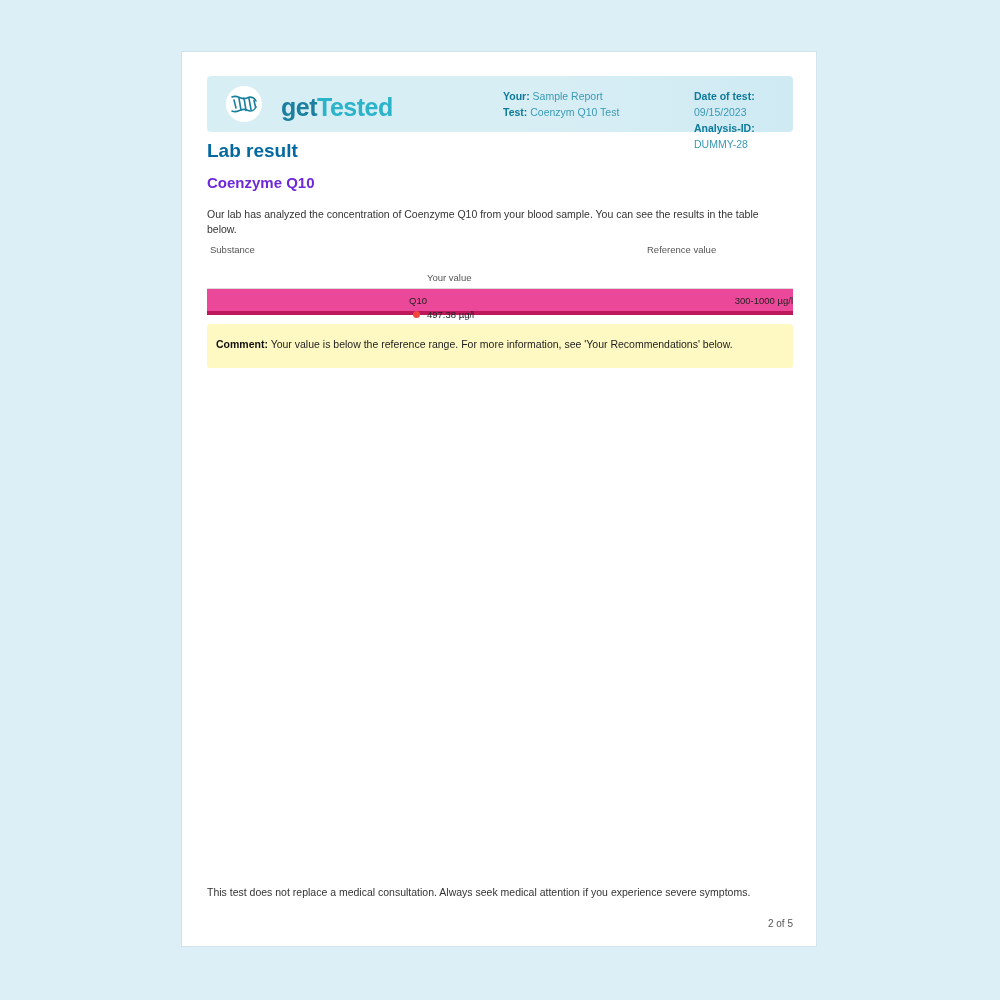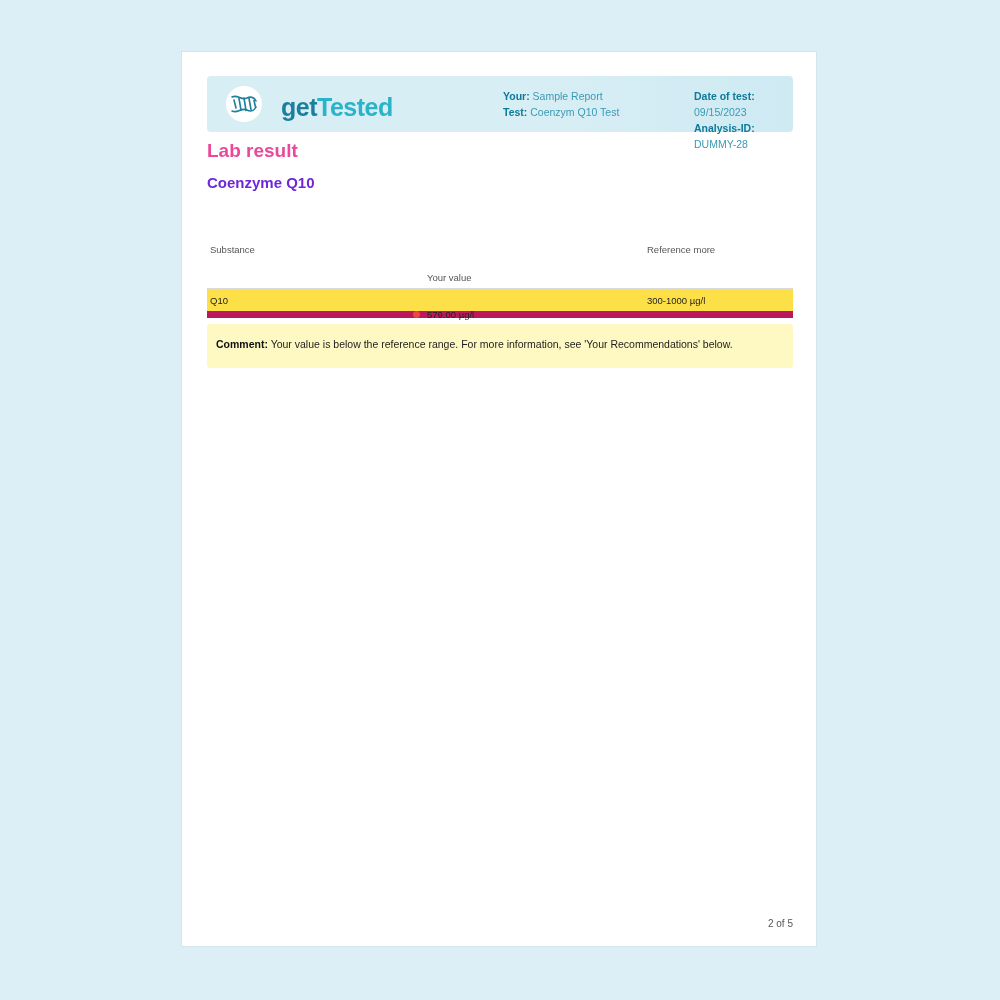--- a/index.html
+++ b/index.html
@@ -69,21 +69,21 @@
   .meta-col.right { left: 460px; top: 12px; margin-left: 27px; }
   .meta-col b { color: #0e7a99; }
 
   
   .h1 {
     position: absolute;
     left: 25px;
     top: 88px;
     font-size: 19px;
     font-weight: bold;
-    color: #ec4899;
+    color: #0369a1;
   }
   .h2 {
     position: absolute;
     left: 25px;
     top: 122px;
     font-size: 15px;
     font-weight: bold;
     color: #6d28d9;
   }
   .intro {
@@ -111,23 +111,24 @@
   .thead div {
     font-size: 9.5px;
     color: #555;
   }
   .col1 { width: 220px; padding-left: 3px; box-sizing: border-box; }
   .col2 { width: 220px; margin-top: 28px; }
   .col3 { flex: 1; }
   .trow {
     display: flex;
     align-items: center;
-    background: #fde047;
+    background: #ec4899;
     height: 22px;
-    border-bottom: 7px solid #be185d;
+    border-bottom: 4px solid #be185d;
+    text-align: right;
   }
   .trow div {
     font-size: 9.5px;
     color: #222;
   }
   .cell-val {
     display: flex;
     align-items: center;
   }
   .dot {
@@ -218,38 +219,40 @@
       </div>
       <div>
         <b>Analysis-ID:</b>
         <span>DUMMY-28</span>
       </div>
     </div>
   </div>
 
   <div class="h1">Lab result</div>
   <div class="h2">Coenzyme Q10</div>
+  <div class="intro">Our lab has analyzed the concentration of Coenzyme Q10 from your blood sample. You can see the results in the table below.</div>
 
   <div class="table">
     <div class="thead">
       <div class="col1">Substance</div>
       <div class="col2">Your value</div>
-      <div class="col3">Reference more</div>
+      <div class="col3">Reference value</div>
     </div>
     <div class="trow">
       <div class="col1">Q10</div>
       <div class="col2 cell-val">
         <span class="dot" id="status-dot" style="background: rgb(242, 69, 61);"></span>
-        <span>579.00 µg/l</span>
+        <span>497.38 µg/l</span>
       </div>
       <div class="col3">300-1000 µg/l</div>
     </div>
   </div>
 
   <div class="comment">
     <div class="comment-text">
       <b>Comment:</b><span> Your value is below the reference range. For more information, see 'Your Recommendations' below.</span>
     </div>
   </div>
 
+  <div class="disclaimer">This test does not replace a medical consultation. Always seek medical attention if you experience severe symptoms.</div>
   <div class="pagenum">2 of 5</div>
 
 </div>
 
 </body></html>

